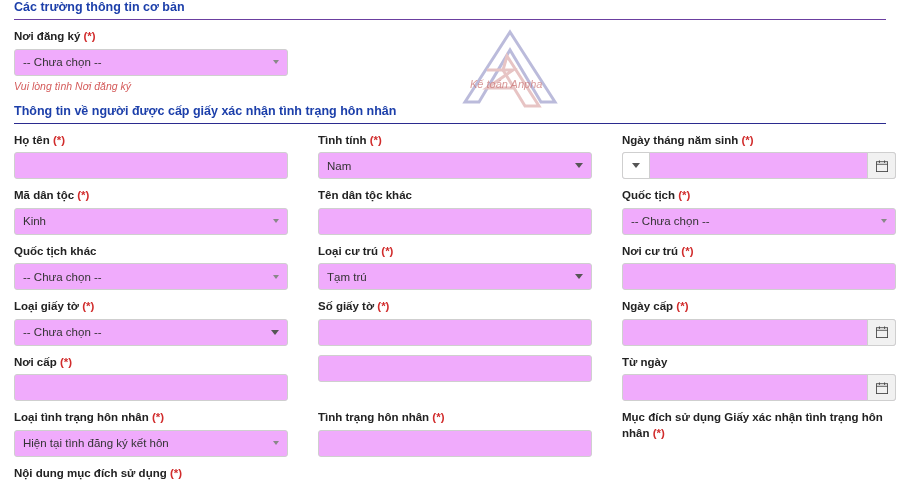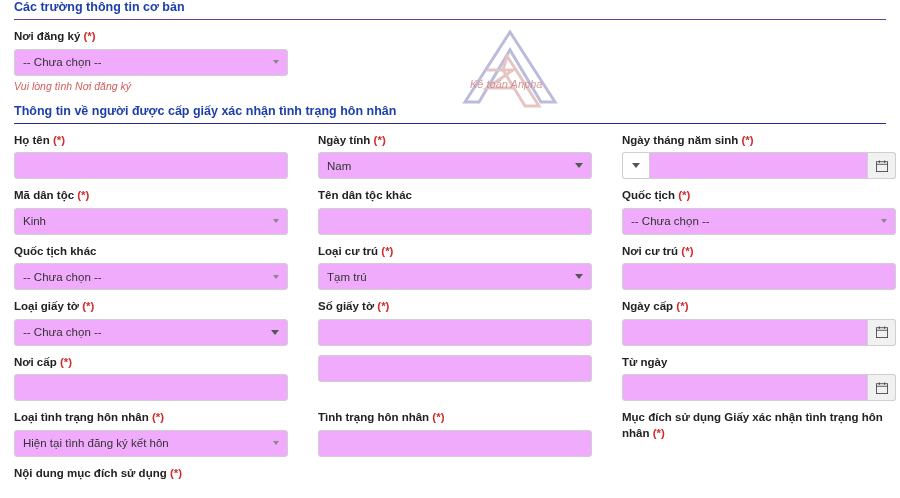--- a/index.html
+++ b/index.html
@@ -168,21 +168,21 @@
         <span>Họ tên</span>
         <span class="req">(*)</span>
       </div>
       <div class="ctrl">
         <span class="val"></span>
       </div>
     </div>
 
     <div class="field">
       <div class="label">
-        <span>Ngày tính</span>
+        <span>Tình tính</span>
         <span class="req">(*)</span>
       </div>
       <div class="ctrl arrow-native">
         <span class="val">Nam</span>
       </div>
     </div>
 
     <div class="field">
       <div class="label">
         <span>Ngày tháng năm sinh</span>

